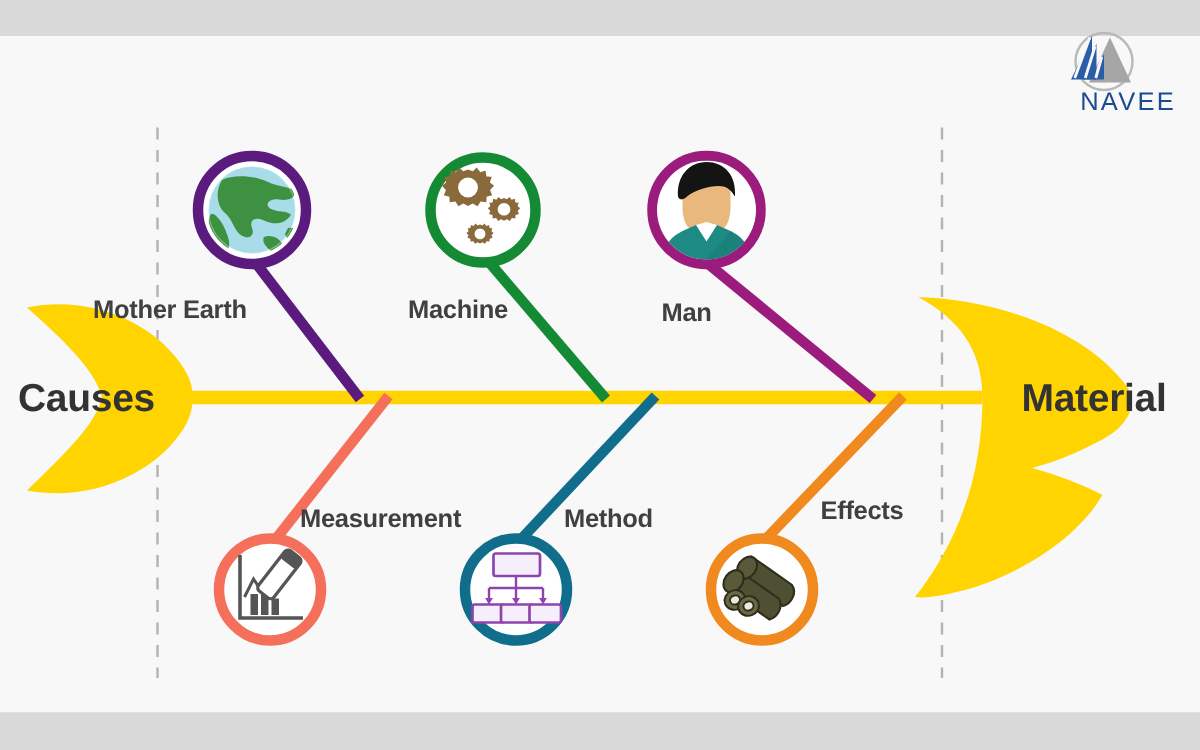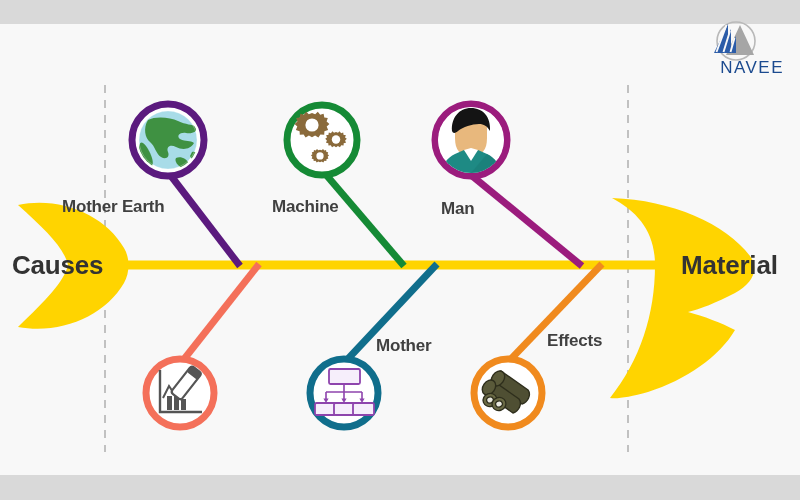--- a/index.html
+++ b/index.html
@@ -202,20 +202,21 @@
     </g>
   </svg>
 
   <div class="lbl end-label" style="left:12px;top:250px;">Causes</div>
   <div class="lbl end-label" style="left:681px;top:250px;">Material</div>
 
   <div class="lbl branch-label" style="left:62px;top:197px;">Mother Earth</div>
   <div class="lbl branch-label" style="left:236px;top:197px;margin-left:36px;">Machine</div>
   <div class="lbl branch-label" style="left:441px;top:199px;">Man</div>
 
-  <div class="lbl branch-label" style="left:376px;top:336px;">Mother</div>
+  <div class="lbl branch-label" style="left:200px;top:336px;">Measurement</div>
+  <div class="lbl branch-label" style="left:376px;top:336px;">Method</div>
   <div class="lbl branch-label" style="left:547px;top:331px;">Effects</div>
 
   <div id="logo-wrap">
     <div id="logo-text">NAVEE</div>
   </div>
 
 </div>
 
 </body></html>

